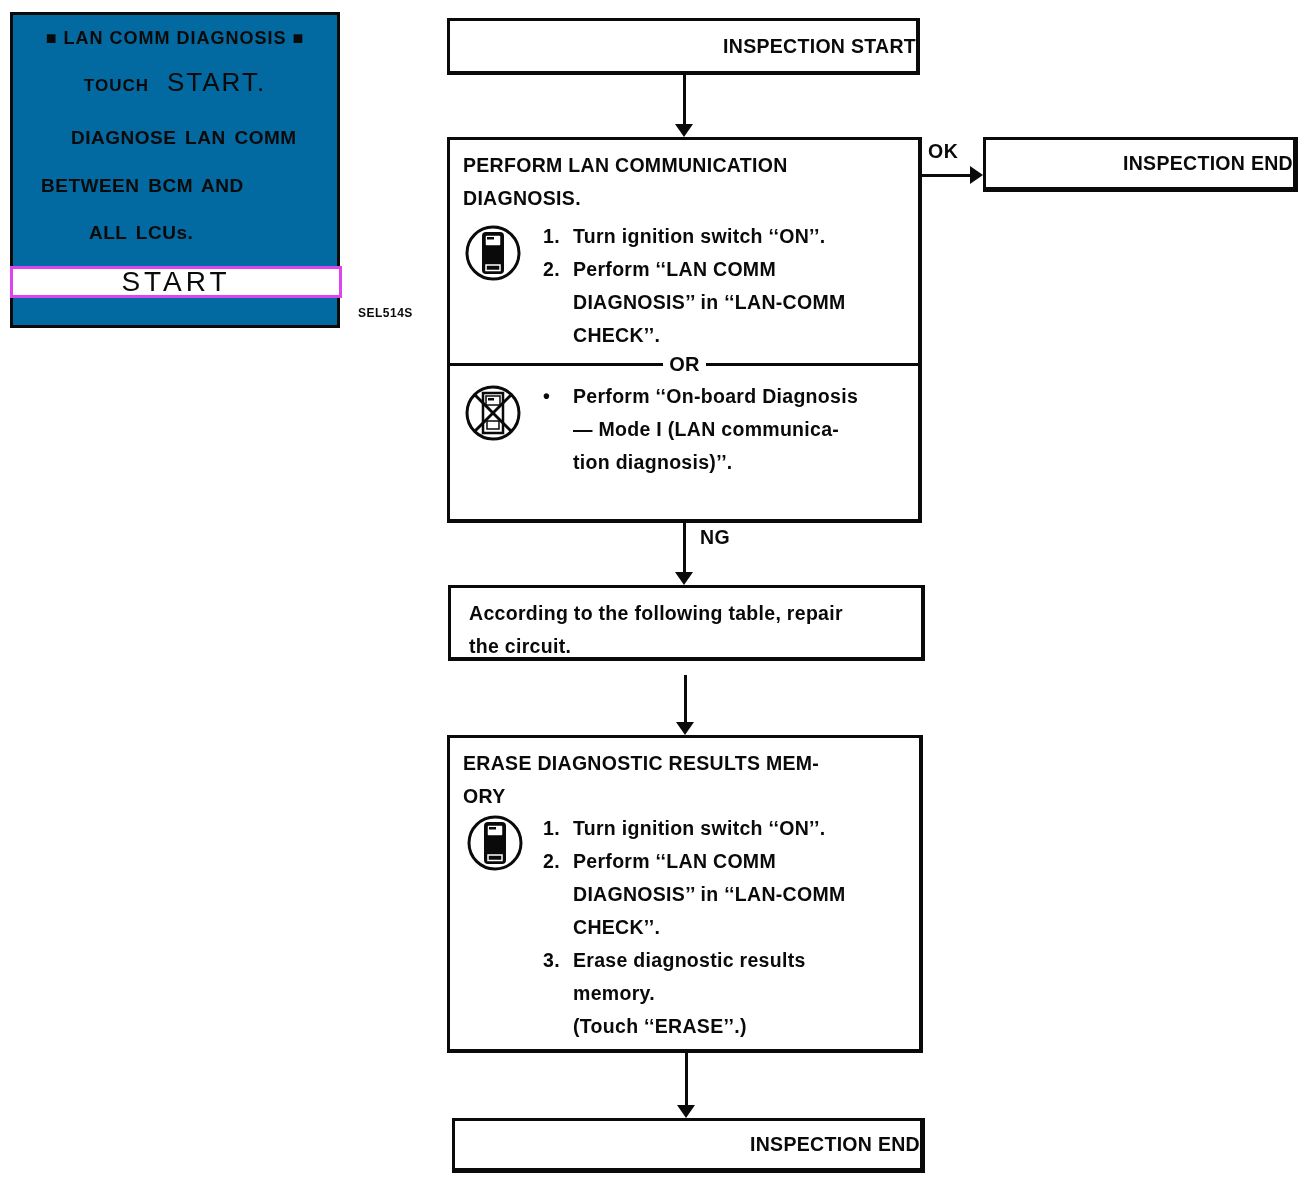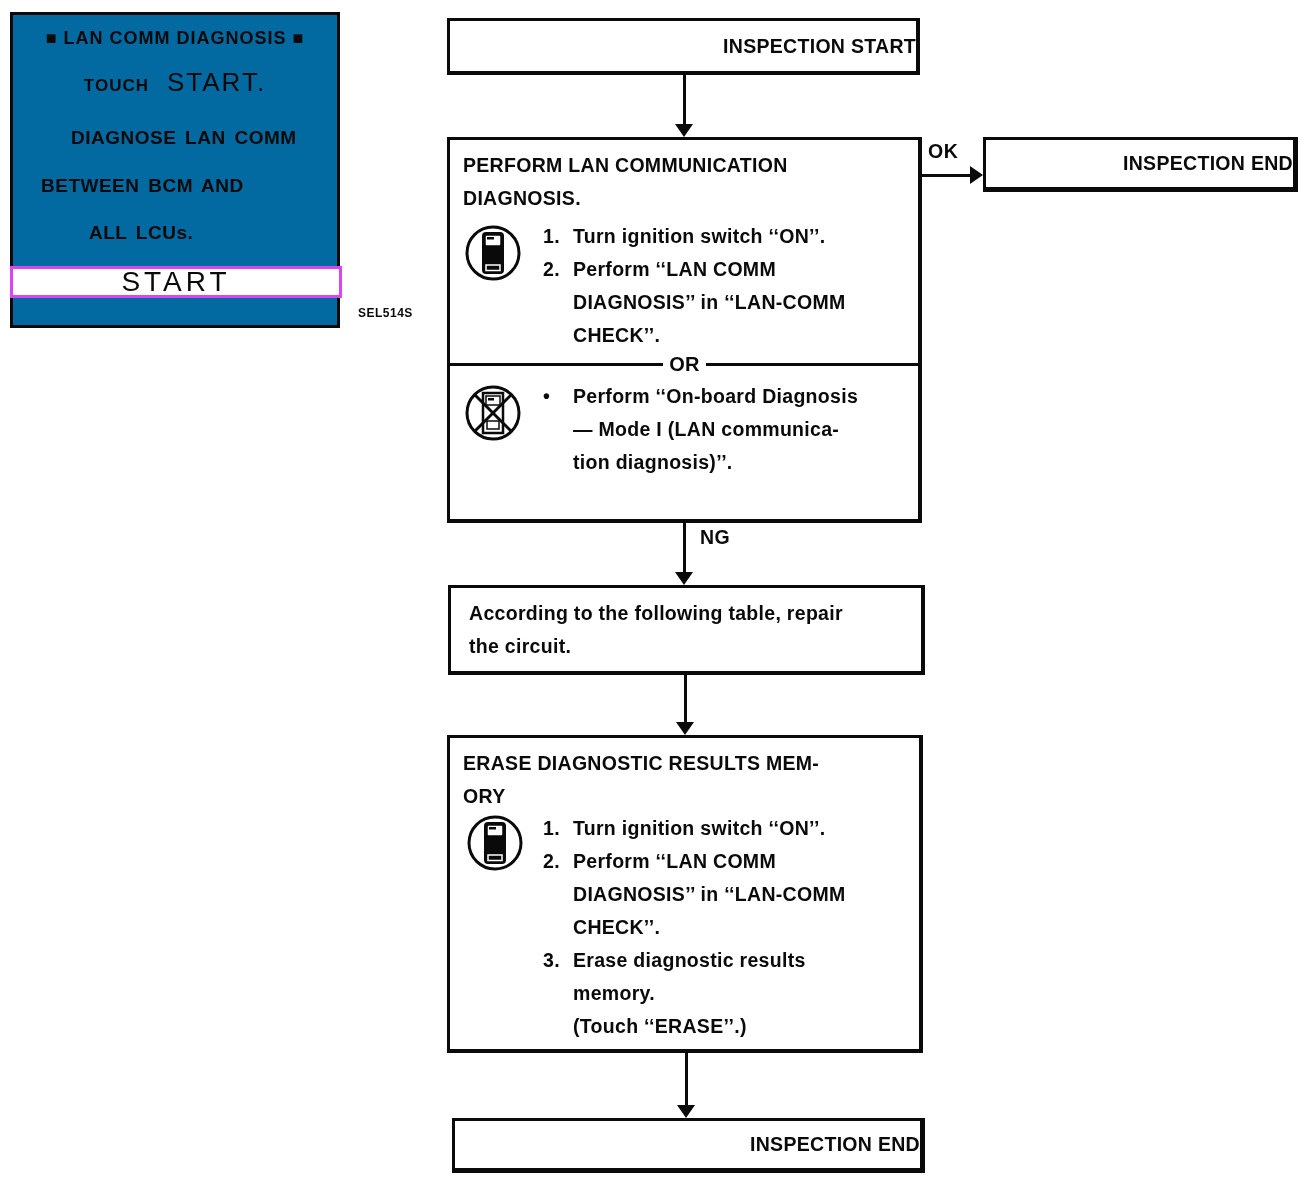--- a/index.html
+++ b/index.html
@@ -40,21 +40,21 @@
   
   .fc-box{
     position:absolute;background:#fff;box-sizing:border-box;
     border:solid #0a0a0a;border-width:3px 4px 4px 3px;
     font-size:19.5px;font-weight:bold;letter-spacing:.3px;
   }
   .fc-center{display:flex;align-items:center;justify-content:flex-end;padding-left:14px;}
   .fc-start{left:447px;top:18px;width:473px;height:57px;}
   .fc-perform{left:447px;top:137px;width:475px;height:386px;}
   .fc-endtop{left:983px;top:137px;width:315px;height:55px;border-width:3px 5px 5px 3px;}
-  .fc-repair{left:448px;top:585px;width:477px;height:90px;}
+  .fc-repair{left:448px;top:585px;width:477px;height:76px;}
   .fc-erase{left:447px;top:735px;width:476px;height:318px;}
   .fc-endbottom{left:452px;top:1118px;width:473px;height:55px;border-width:3px 5px 5px 3px;}
 
   .box-title{position:absolute;left:13px;top:9px;line-height:33px;}
   .repair-text{position:absolute;left:18px;top:9px;line-height:33px;}
 
   .steps{position:absolute;left:93px;line-height:33px;font-weight:bold;}
   .step{display:flex;}
   .step .mk{flex:0 0 30px;width:30px;}
   .step .sl{flex:1;}

